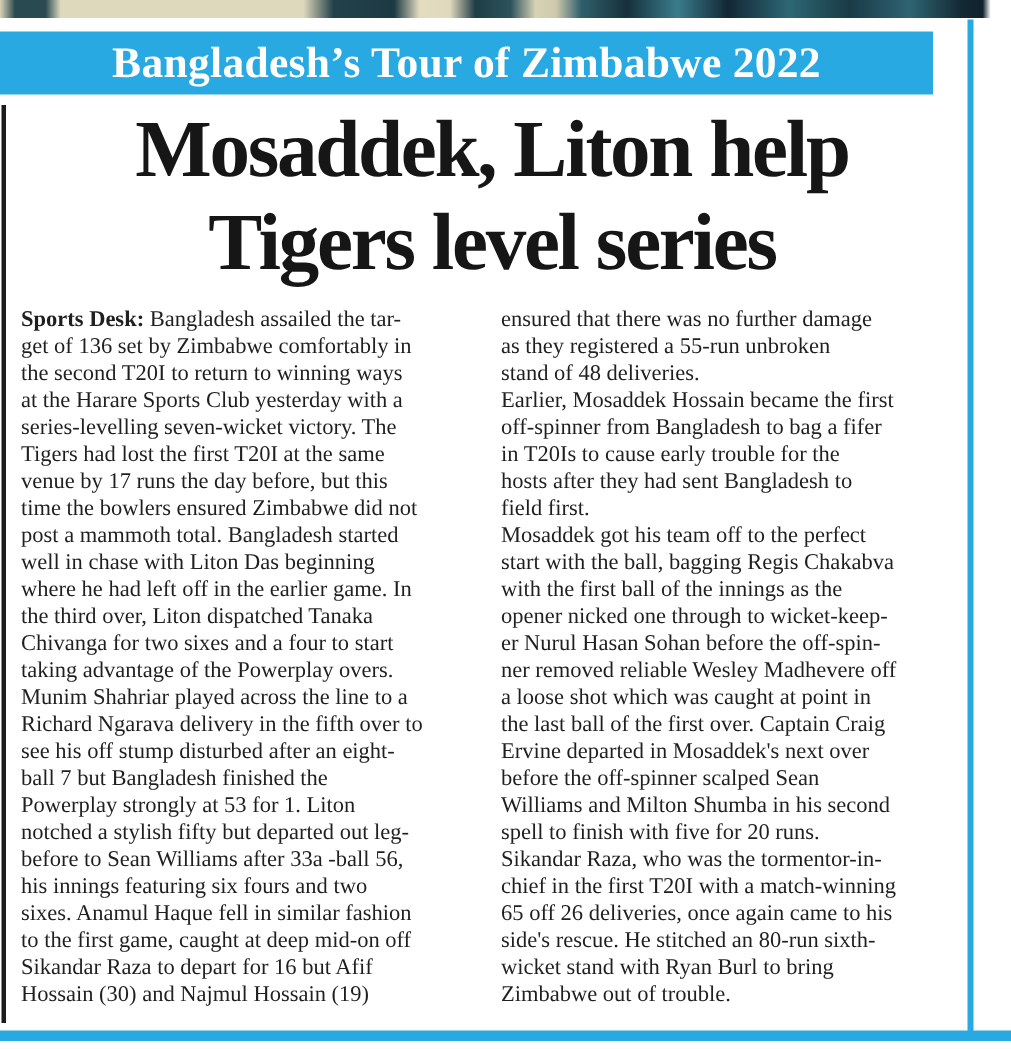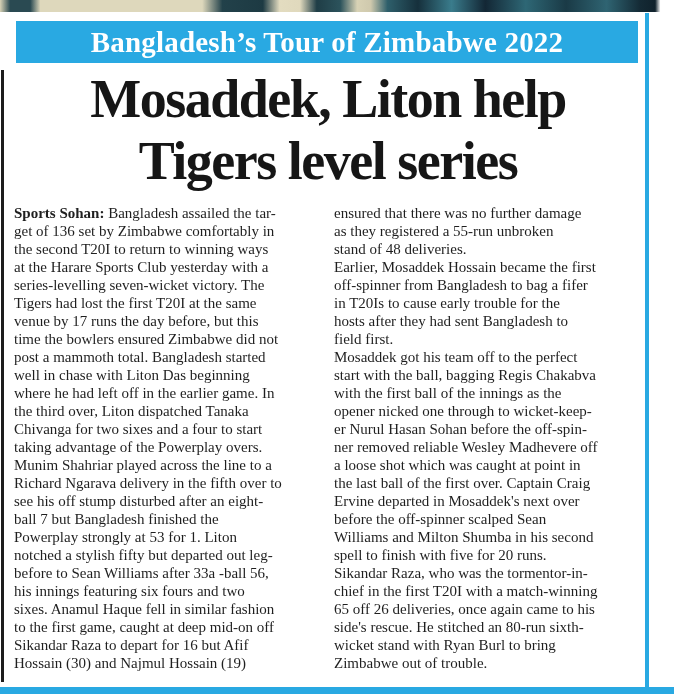--- a/index.html
+++ b/index.html
@@ -34,21 +34,21 @@
     width: 4px; height: 681px;
     background: #29a9e2;
   }
   .rule-bottom {
     position: absolute; left: 0; top: 687px;
     width: 674px; height: 7px;
     background: #29a9e2;
   }
 
   .banner {
-    position: absolute; left: 16px; top: 21px;
+    position: absolute; left: 0; top: 21px;
     width: 622px; height: 42px;
     background: #29a9e2;
     color: #ffffff;
     display: flex; align-items: center; justify-content: center;
     font-weight: bold;
     font-size: 29px;
     letter-spacing: 0.2px;
   }
 
   .headline {
@@ -90,21 +90,21 @@
 <div class="rule-bottom"></div>
 
 <div class="banner">
   <span>Bangladesh’s Tour of Zimbabwe 2022</span>
 </div>
 
 <h1 class="headline">Mosaddek, Liton help
 Tigers level series</h1>
 
 <div class="columns">
-  <div class="col"><b class="lead">Sports Sohan:</b><span> Bangladesh assailed the tar-
+  <div class="col"><b class="lead">Sports Desk:</b><span> Bangladesh assailed the tar-
 get of 136 set by Zimbabwe comfortably in
 the second T20I to return to winning ways
 at the Harare Sports Club yesterday with a
 series-levelling seven-wicket victory. The
 Tigers had lost the first T20I at the same
 venue by 17 runs the day before, but this
 time the bowlers ensured Zimbabwe did not
 post a mammoth total. Bangladesh started
 well in chase with Liton Das beginning
 where he had left off in the earlier game. In

